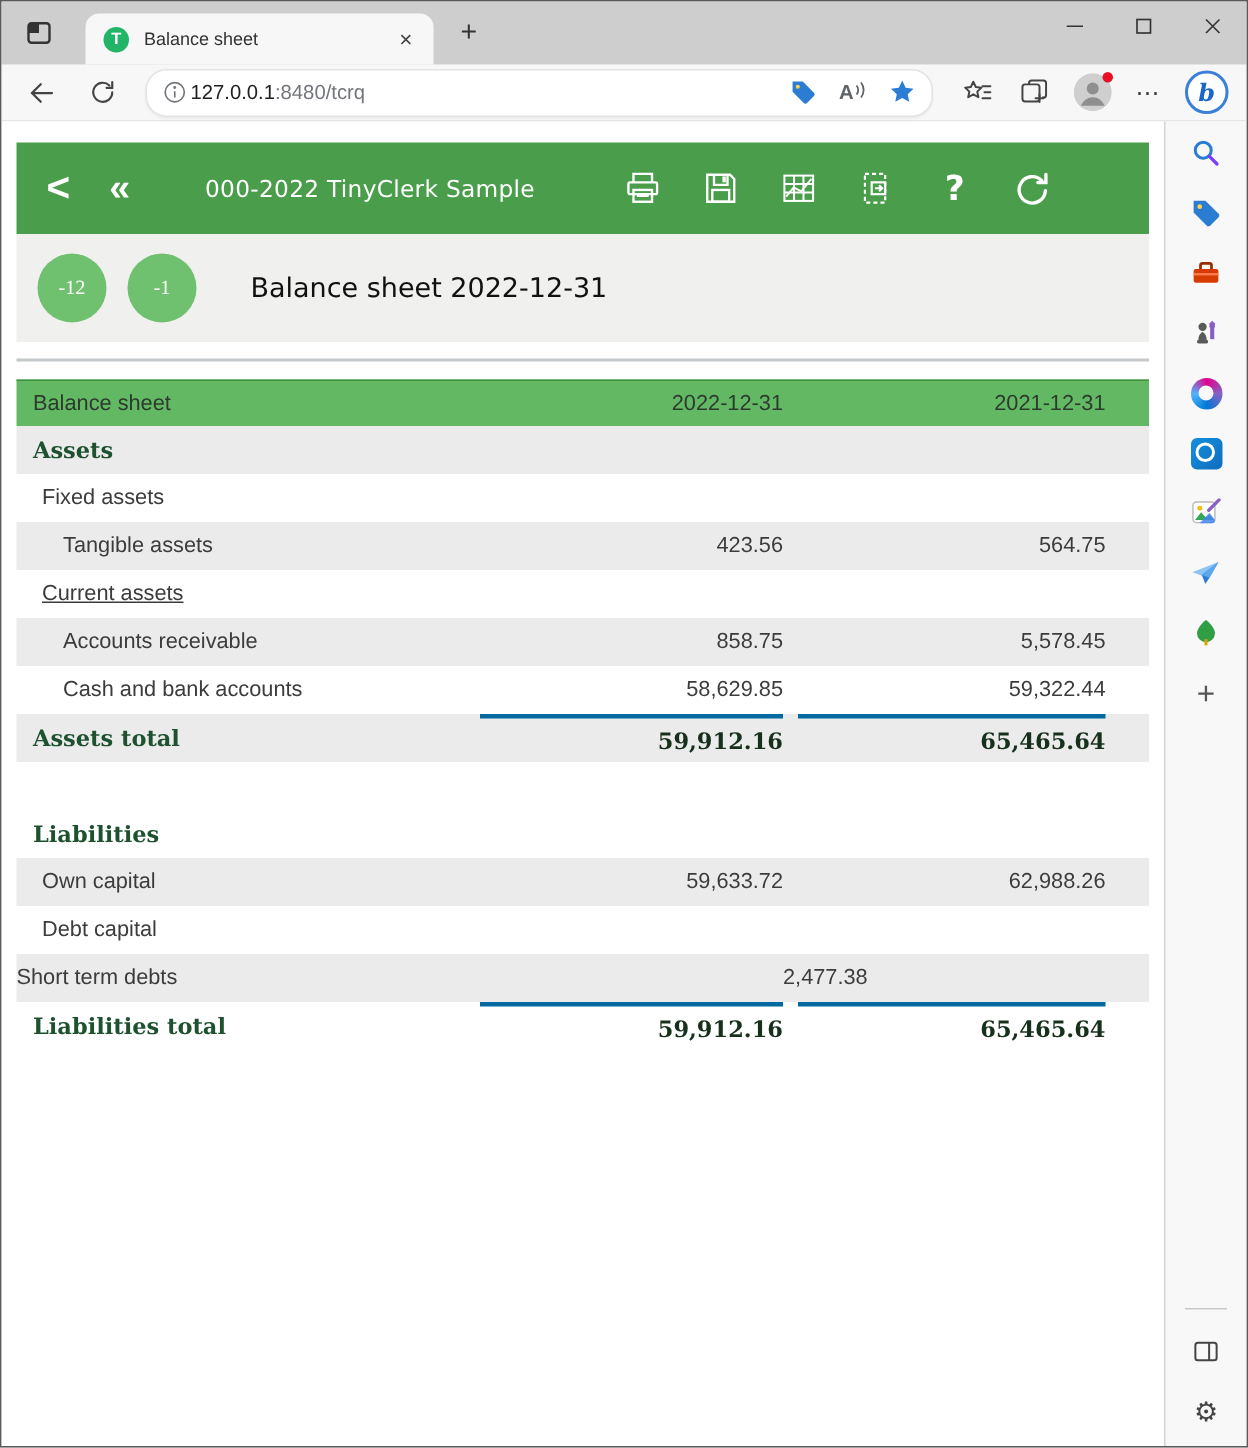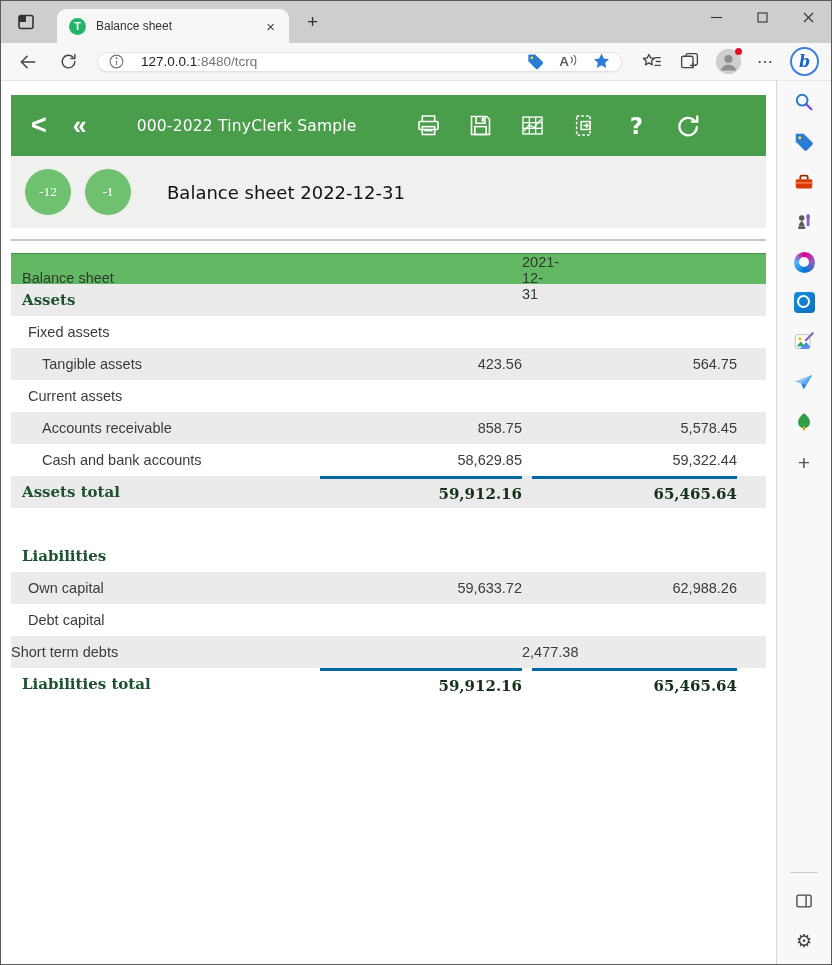--- a/index.html
+++ b/index.html
@@ -17,22 +17,22 @@
   .favicon { width:17px; height:17px; border-radius:50%; background:#23b567; color:#fff;
              font-size:11px; font-weight:bold; display:flex; align-items:center; justify-content:center; flex:0 0 auto; }
   .tab-title { font-size:12px; color:#333; margin-left:10px; flex:1; white-space:nowrap; overflow:hidden; }
   .tab-close { font-size:15px; color:#444; padding:0 4px; cursor:pointer; }
   .new-tab { font-size:19px; color:#333; margin:0 0 12px 18px; cursor:pointer; line-height:1; }
   .win-controls { position:absolute; right:0; top:0; height:32px; display:flex; }
   .win-btn { width:46px; height:32px; display:flex; align-items:center; justify-content:center; cursor:pointer; }
   
   .btoolbar { height:38px; background:#f7f7f7; display:flex; align-items:center; padding:0 12px 0 16px; gap:18px; border-bottom:1px solid #e6e6e6; }
   .nav-ic { width:22px; height:22px; display:flex; align-items:center; justify-content:center; cursor:pointer; flex:0 0 auto; }
-  .addr { flex:1; height:20px; background:#fff; border:1px solid #e3e3e3; border-radius:14px;
-          display:flex; align-items:center; padding:0 10px 0 10px; gap:16px; box-shadow:0 1px 2px rgba(0,0,0,.06); }
+  .addr { flex:1; height:32px; background:#fff; border:1px solid #e3e3e3; border-radius:14px;
+          display:flex; align-items:center; padding:0 10px 0 10px; gap:2px; box-shadow:0 1px 2px rgba(0,0,0,.06); }
   .url { font-size:13.5px; color:#202124; white-space:nowrap; }
   .url .gray { color:#72767b; }
   .addr-right { margin-left:auto; display:flex; align-items:center; gap:14px; }
   .readaloud { display:flex; align-items:flex-start; color:#5f6368; font-size:13.5px; font-weight:bold; gap:1px; cursor:pointer; }
   .chrome-right { display:flex; align-items:center; gap:16px; }
   .avatar { width:25px; height:25px; border-radius:50%; background:#cfcfcf; position:relative; cursor:pointer; }
   .avatar svg { display:block; }
   .avatar .dot { position:absolute; width:7px; height:7px; background:#e81123; border-radius:50%; top:-1px; right:-1px; }
   .more { font-size:16px; color:#444; letter-spacing:1px; cursor:pointer; }
   .copilot { width:29px; height:29px; border-radius:50%; border:2px solid #3c7fd8; background:#fff;
@@ -244,20 +244,21 @@
         <span class="circle">-12</span>
         <span class="circle">-1</span>
         <h1>Balance sheet 2022-12-31</h1>
       </div>
 
       <hr class="divider">
 
       <div class="sheet">
         <div class="thead">
           <span class="cell c1">Balance sheet</span>
+          <span class="cell num">2022-12-31</span>
           <span class="cell gap"></span>
           <span class="cell num">2021-12-31</span>
         </div>
         <div id="tbody">
             <div class="trow section shaded">
               <span class="cell name" style="padding-left: 11px;">Assets</span>
               <span class="cell num"></span>
               <span class="cell gap"></span>
               <span class="cell num"></span>
             </div>
@@ -267,21 +268,21 @@
               <span class="cell gap"></span>
               <span class="cell num"></span>
             </div>
             <div class="trow item shaded">
               <span class="cell name" style="padding-left: 31px;">Tangible assets</span>
               <span class="cell num">423.56</span>
               <span class="cell gap"></span>
               <span class="cell num">564.75</span>
             </div>
             <div class="trow group">
-              <span class="cell name" style="padding-left: 17px;">Current assets</span>
+              <span class="cell name" style="padding-left: 17px; text-decoration: underline;">Current assets</span>
               <span class="cell num"></span>
               <span class="cell gap"></span>
               <span class="cell num"></span>
             </div>
             <div class="trow item shaded">
               <span class="cell name" style="padding-left: 31px;">Accounts receivable</span>
               <span class="cell num">858.75</span>
               <span class="cell gap"></span>
               <span class="cell num">5,578.45</span>
             </div>

